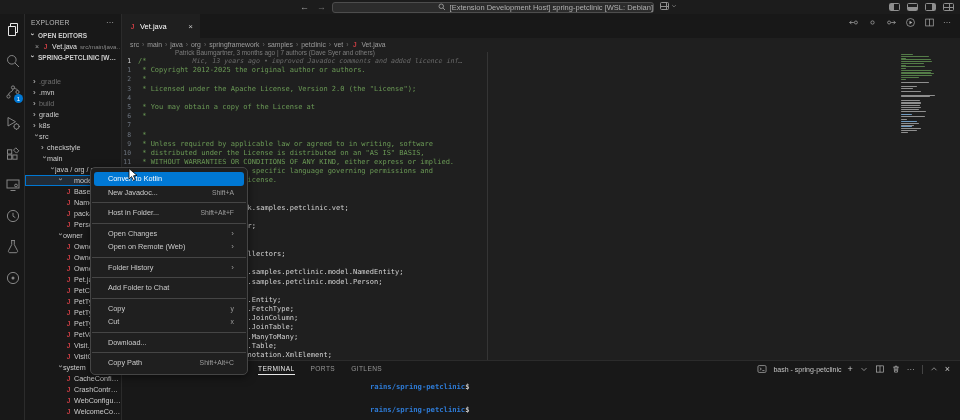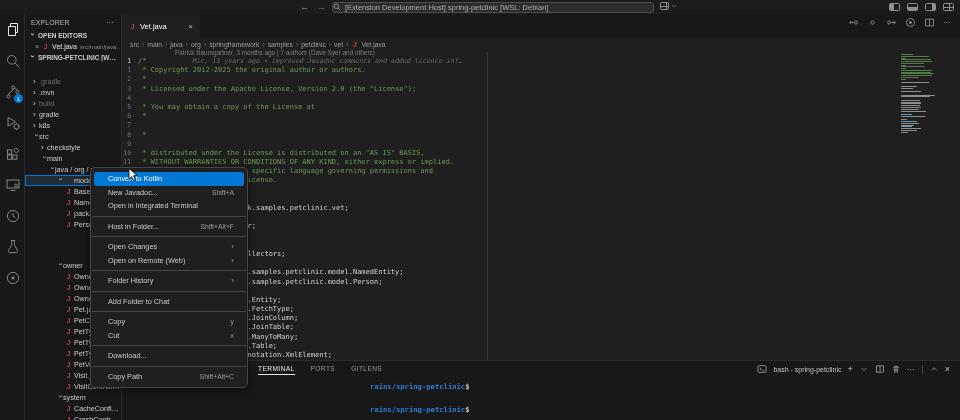--- a/index.html
+++ b/index.html
@@ -4,21 +4,21 @@
 <style>
   * { margin:0; padding:0; box-sizing:border-box; }
   html,body { width:960px; height:420px; overflow:hidden; background:#1f1f1f;
     font-family:"Liberation Sans", sans-serif; color:#cccccc; }
 
   
   #titlebar { position:absolute; left:0; top:0; width:960px; height:14px; background:#1c1c1c; }
   .nav-arrows { position:absolute; left:300px; top:0; height:14px; display:flex; align-items:center; gap:8px;
     font-size:9px; color:#9d9d9d; }
   #cmdcenter { position:absolute; left:332px; top:1.5px; width:322px; height:11px; background:#2c2c2c;
-    border:1px solid #4d4d4d; border-radius:3px; display:flex; align-items:center; justify-content:flex-start;
+    border:1px solid #4d4d4d; border-radius:3px; display:flex; align-items:center; justify-content:flex-end;
     gap:4px; font-size:7.5px; color:#b0b0b0; }
   #cc-drop { position:absolute; left:660px; top:2px; display:flex; align-items:center; gap:2px; color:#9d9d9d; }
   #tb-icons { position:absolute; right:6px; top:3px; display:flex; gap:7px; }
   .tb-ic { width:11px; height:8px; border:1px solid #8f8f8f; border-radius:1.5px; position:relative; }
   .tb-ic.f-left::before  { content:""; position:absolute; left:0; top:0; bottom:0; width:3.5px; background:#8f8f8f; }
   .tb-ic.f-bottom::before{ content:""; position:absolute; left:0; right:0; bottom:0; height:3px; background:#8f8f8f; }
   .tb-ic.f-right::before { content:""; position:absolute; right:0; top:0; bottom:0; width:3.5px; background:#8f8f8f; }
   .tb-ic.grid::before { content:""; position:absolute; left:4.5px; top:0; bottom:0; width:1px; background:#8f8f8f; }
   .tb-ic.grid::after  { content:""; position:absolute; left:0; right:0; top:3px; height:1px; background:#8f8f8f; }
 
@@ -265,21 +265,21 @@
         <span class="lbl">NamedEntity.java</span>
       </div>
       <div class="trow" style="padding-left: 40px;">
         <span class="jicon" style="margin-right: 2px;">J</span>
         <span class="lbl">package-info.java</span>
       </div>
       <div class="trow" style="padding-left: 40px;">
         <span class="jicon" style="margin-right: 2px;">J</span>
         <span class="lbl">Person.java</span>
       </div>
-      <div class="trow" style="padding-left: 32px; margin-top: 30px;">
+      <div class="trow" style="padding-left: 32px;">
         <span class="chev open">›</span>
         <span class="lbl">owner</span>
       </div>
       <div class="trow" style="padding-left: 40px;">
         <span class="jicon" style="margin-right: 2px;">J</span>
         <span class="lbl">Owner.java</span>
       </div>
       <div class="trow" style="padding-left: 40px;">
         <span class="jicon" style="margin-right: 2px;">J</span>
         <span class="lbl">OwnerController.java</span>
@@ -428,20 +428,21 @@
     </div>
     <div class="crow">
       <span class="ln">7</span>
     </div>
     <div class="crow">
       <span class="ln">8</span>
       <span class="lc cmt"> *</span>
     </div>
     <div class="crow">
       <span class="ln">9</span>
+      <span class="lc cmt"> * Unless required by applicable law or agreed to in writing, software</span>
     </div>
     <div class="crow">
       <span class="ln">10</span>
       <span class="lc cmt"> * distributed under the License is distributed on an "AS IS" BASIS,</span>
     </div>
     <div class="crow">
       <span class="ln">11</span>
       <span class="lc cmt"> * WITHOUT WARRANTIES OR CONDITIONS OF ANY KIND, either express or implied.</span>
     </div>
     <div class="crow">
@@ -613,23 +614,20 @@
 </div>
 
 <div id="ctxmenu">
     <div class="mi active">
       <span>Convert to Kotlin</span>
     </div>
     <div class="mi">
       <span>New Javadoc...</span>
       <span class="sc">Shift+A</span>
     </div>
-    <div class="mi">
-      <span>Open in Integrated Terminal</span>
-    </div>
     <div class="msep"></div>
     <div class="mi">
       <span>Host in Folder...</span>
       <span class="sc">Shift+Alt+F</span>
     </div>
     <div class="msep"></div>
     <div class="mi">
       <span>Open Changes</span>
       <span class="sub">›</span>
     </div>

